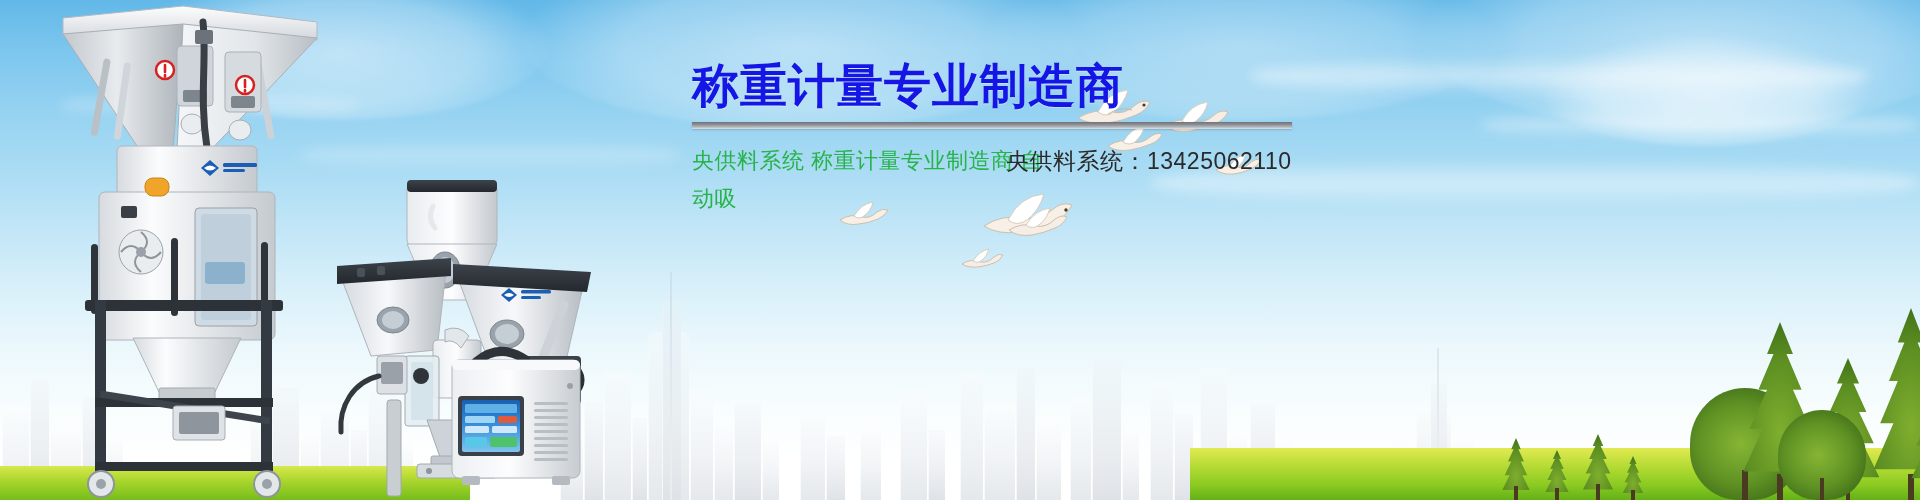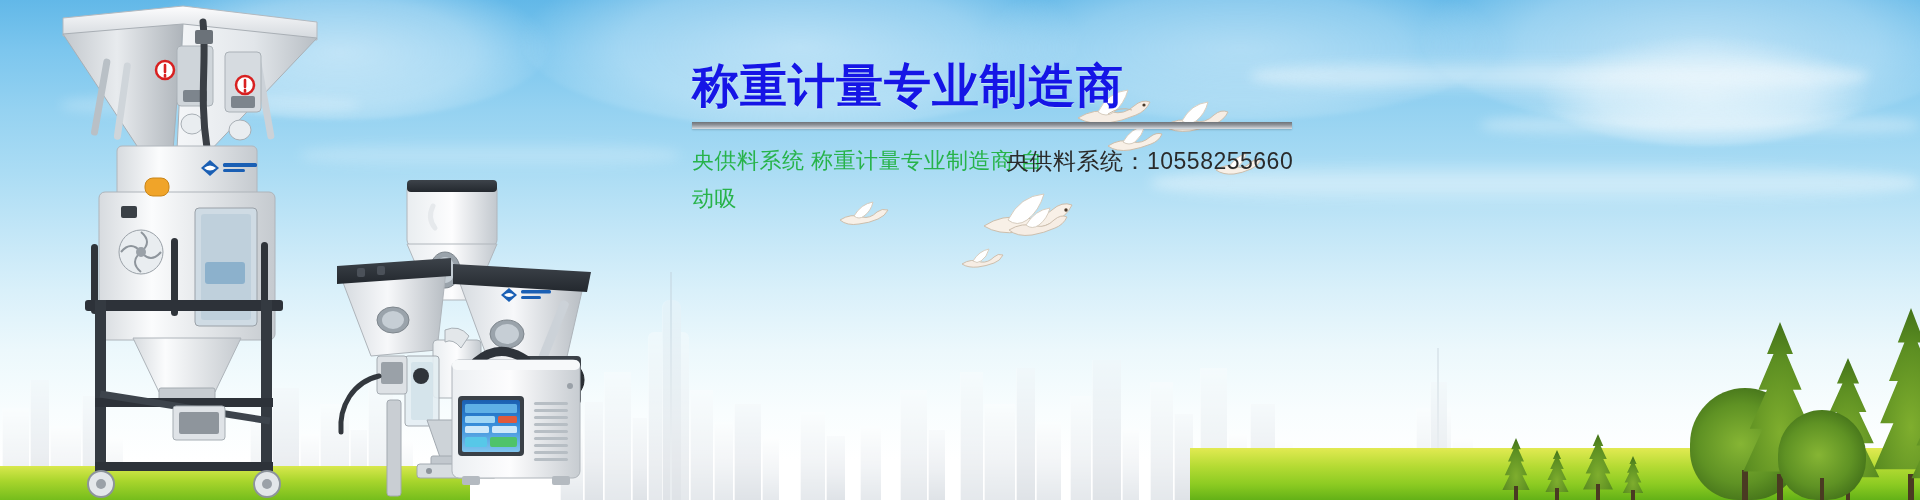--- a/index.html
+++ b/index.html
@@ -508,17 +508,17 @@
     </div>
   </div>
 
   <div class="textblock">
     <div class="headline">称重计量专业制造商</div>
     <div class="rule"></div>
     <div class="subwrap">
       <div class="sub">
         <div>央供料系统 称重计量专业制造商 自动吸</div>
       </div>
-      <div class="hotline"><span>央供料系统：</span><span>10558255660</span></div>
+      <div class="hotline"><span>央供料系统：</span><span>13425062110</span></div>
     </div>
   </div>
 
 </div>
 
 </body></html>

